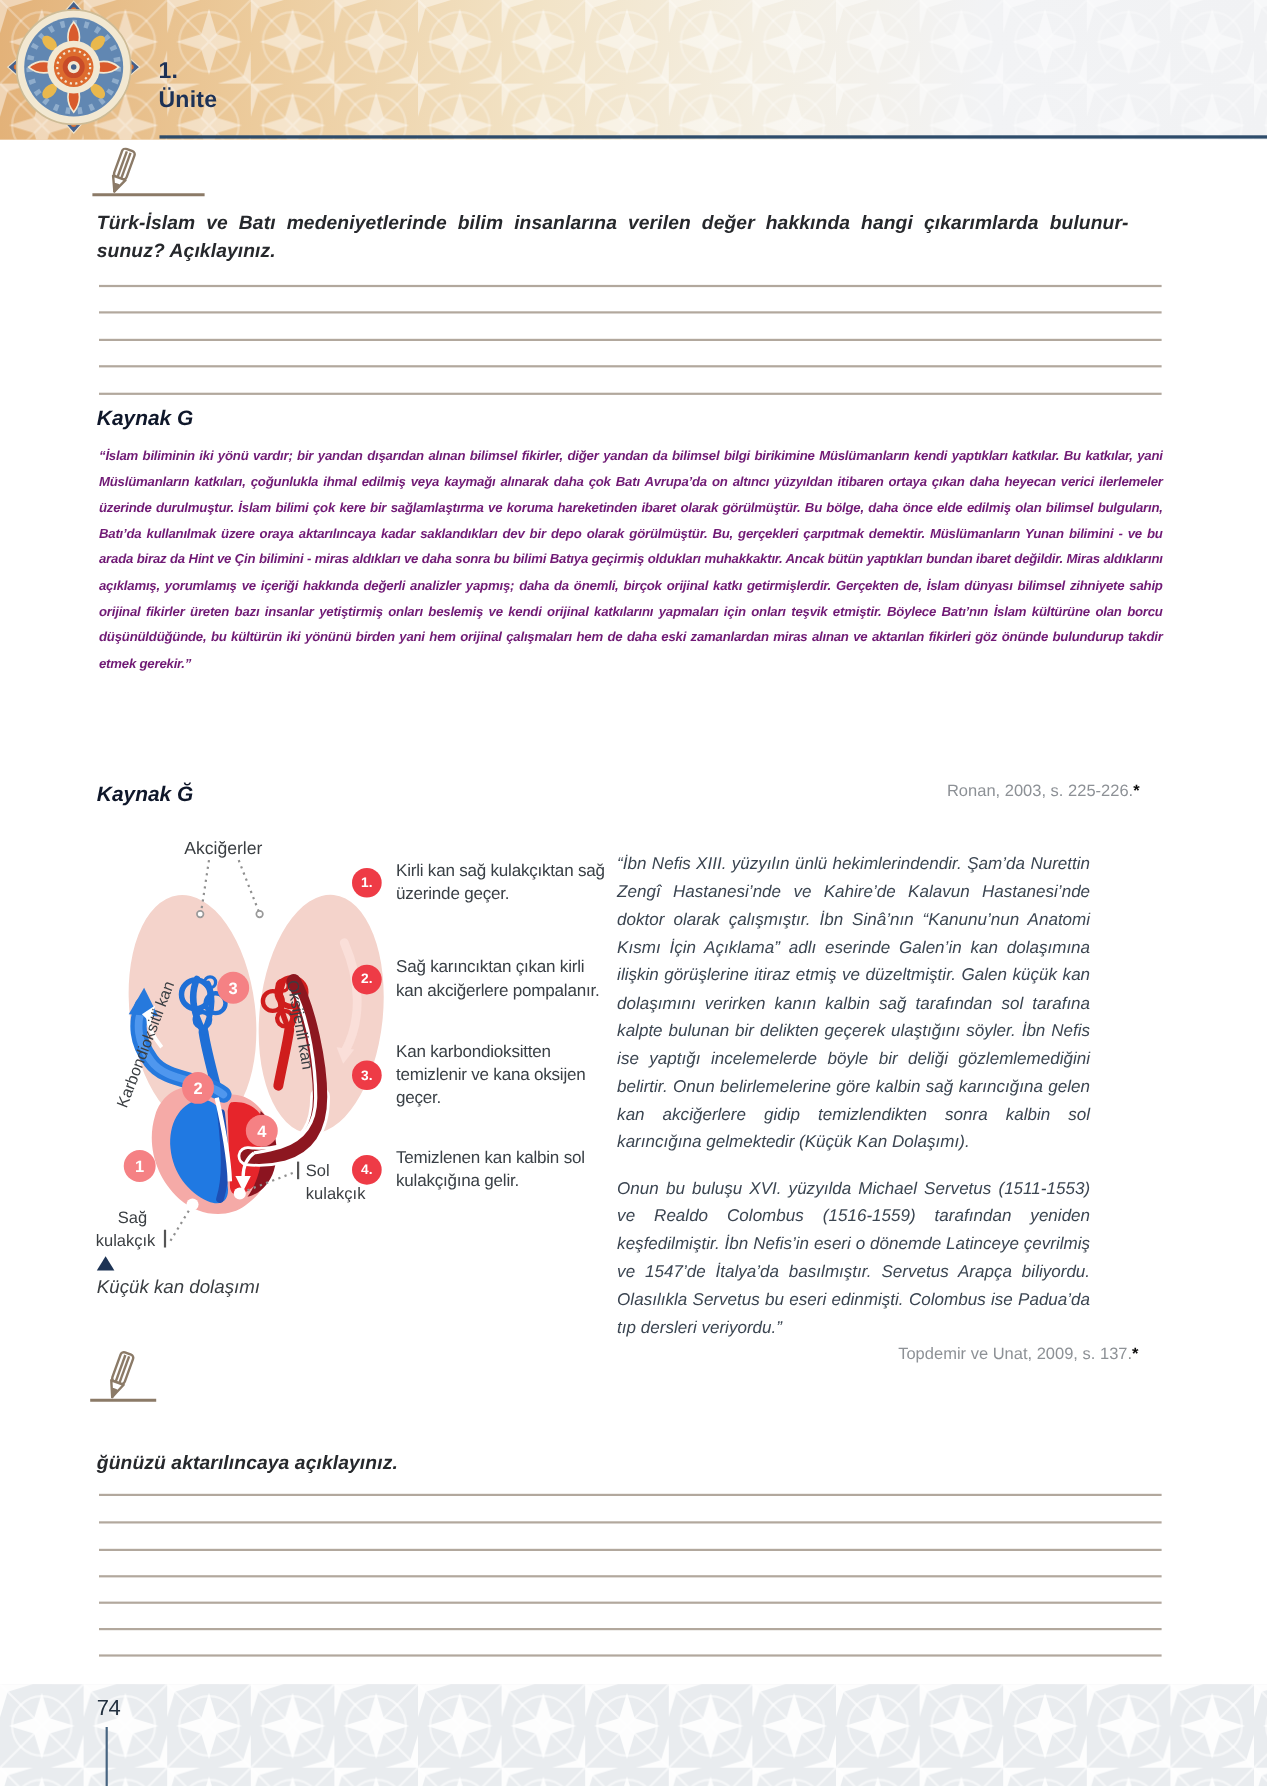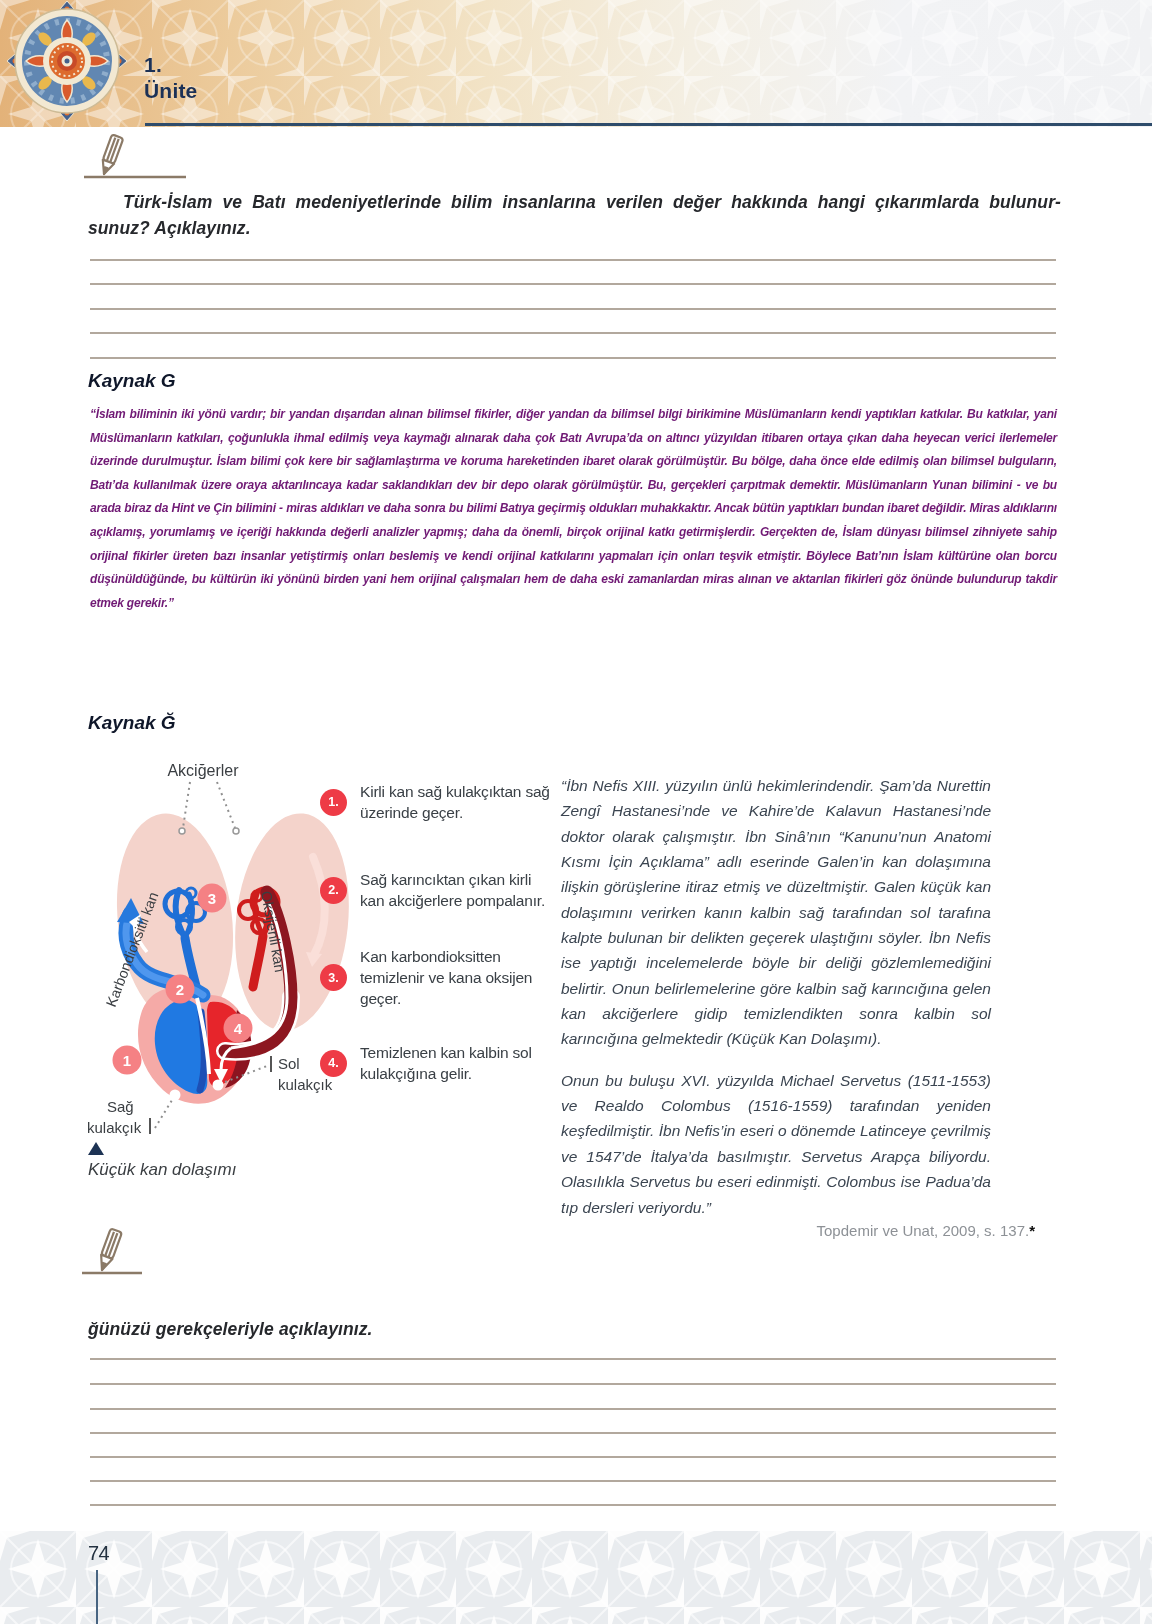--- a/index.html
+++ b/index.html
@@ -117,31 +117,32 @@
     <line x1="2" y1="43" x2="104" y2="43" stroke="#8b7a67" stroke-width="2.6"></line>
     <g transform="rotate(20 22 40)" fill="#ffffff" stroke="#8b7a67" stroke-width="2.2" stroke-linejoin="round">
       <rect x="16" y="0" width="12" height="27" rx="3"></rect>
       <path d="M16 27 L28 27 L22 40 Z"></path>
       <path d="M20.5 33.5 L23.5 33.5 L22 40 Z" fill="#8b7a67"></path>
       <line x1="20.2" y1="2" x2="20.2" y2="27"></line>
       <line x1="23.8" y1="2" x2="23.8" y2="27"></line>
     </g>
   </svg>
 
-  <div class="abs q just" style="left:88px;top:192px;width:938px;margin-left:35px;">Türk-İslam ve Batı medeniyetlerinde bilim insanlarına verilen değer hakkında hangi çıkarımlarda bulunur-</div>
+  <div class="abs q just" style="left:88px;top:192px;width:938px;">Türk-İslam ve Batı medeniyetlerinde bilim insanlarına verilen değer hakkında hangi çıkarımlarda bulunur-</div>
   <div class="abs q" style="left:88px;top:218px;text-align:right;">sunuz? Açıklayınız.</div>
 
   <div class="abs aline" style="left:90px;top:259px;width:966px;"></div>
   <div class="abs aline" style="left:90px;top:283px;width:966px;"></div>
   <div class="abs aline" style="left:90px;top:308px;width:966px;"></div>
   <div class="abs aline" style="left:90px;top:332px;width:966px;"></div>
   <div class="abs aline" style="left:90px;top:357px;width:966px;"></div>
 
   <div class="abs ktitle" style="left:88px;top:370px;">Kaynak G</div>
   <div class="abs kquote" style="left:90px;top:403px;width:967px;">“İslam biliminin iki yönü vardır; bir yandan dışarıdan alınan bilimsel fikirler, diğer yandan da bilimsel bilgi birikimine Müslümanların kendi yaptıkları katkılar. Bu katkılar, yani Müslümanların katkıları, çoğunlukla ihmal edilmiş veya kaymağı alınarak daha çok Batı Avrupa’da on altıncı yüzyıldan itibaren ortaya çıkan daha heyecan verici ilerlemeler üzerinde durulmuştur. İslam bilimi çok kere bir sağlamlaştırma ve koruma hareketinden ibaret olarak görülmüştür. Bu bölge, daha önce elde edilmiş olan bilimsel bulguların, Batı’da kullanılmak üzere oraya aktarılıncaya kadar saklandıkları dev bir depo olarak görülmüştür. Bu, gerçekleri çarpıtmak demektir. Müslümanların Yunan bilimini - ve bu arada biraz da Hint ve Çin bilimini - miras aldıkları ve daha sonra bu bilimi Batıya geçirmiş oldukları muhakkaktır. Ancak bütün yaptıkları bundan ibaret değildir. Miras aldıklarını açıklamış, yorumlamış ve içeriği hakkında değerli analizler yapmış; daha da önemli, birçok orijinal katkı getirmişlerdir. Gerçekten de, İslam dünyası bilimsel zihniyete sahip orijinal fikirler üreten bazı insanlar yetiştirmiş onları beslemiş ve kendi orijinal katkılarını yapmaları için onları teşvik etmiştir. Böylece Batı’nın İslam kültürüne olan borcu düşünüldüğünde, bu kültürün iki yönünü birden yani hem orijinal çalışmaları hem de daha eski zamanlardan miras alınan ve aktarılan fikirleri göz önünde bulundurup takdir etmek gerekir.”</div>
+  <div class="abs cite" style="left:90px;top:711px;width:946px;"><span>Ronan, 2003, s. 225-226.</span><span class="mark">*</span></div>
 
   <div class="abs ktitle" style="left:88px;top:712px;">Kaynak Ğ</div>
 
   <svg class="abs" style="left:85px;top:752px;" width="365" height="430" viewBox="0 0 365 430">
 
     <ellipse cx="90" cy="168" rx="57" ry="107" transform="rotate(-7 90 168)" fill="#f4d3cb"></ellipse>
     <ellipse cx="207" cy="170" rx="56" ry="109" transform="rotate(6 207 170)" fill="#f4d3cb"></ellipse>
 
     <path d="M228 105 C243 140 244 175 229 203" stroke="#fadfd9" stroke-width="8" fill="none" stroke-linecap="round"></path>
     <path d="M221 200 L237 202 L227 215 Z" fill="#fadfd9"></path>
@@ -252,21 +253,21 @@
     <line x1="2" y1="47" x2="62" y2="47" stroke="#8b7a67" stroke-width="2.6"></line>
     <g transform="rotate(20 22 44)" fill="#ffffff" stroke="#8b7a67" stroke-width="2.2" stroke-linejoin="round">
       <rect x="16" y="2" width="12" height="28" rx="3"></rect>
       <path d="M16 30 L28 30 L22 44 Z"></path>
       <path d="M20.5 37 L23.5 37 L22 44 Z" fill="#8b7a67"></path>
       <line x1="20.2" y1="4" x2="20.2" y2="30"></line>
       <line x1="23.8" y1="4" x2="23.8" y2="30"></line>
     </g>
   </svg>
 
-  <div class="abs q" style="left:88px;top:1319px;">ğünüzü gerekçeleriyle açıklayınız.</div>
+  <div class="abs q" style="left:88px;top:1319px;">ğünüzü aktarılıncaya açıklayınız.</div>
 
   <div class="abs aline" style="left:90px;top:1358px;width:966px;"></div>
   <div class="abs aline" style="left:90px;top:1383px;width:966px;"></div>
   <div class="abs aline" style="left:90px;top:1408px;width:966px;"></div>
   <div class="abs aline" style="left:90px;top:1432px;width:966px;"></div>
   <div class="abs aline" style="left:90px;top:1456px;width:966px;"></div>
   <div class="abs aline" style="left:90px;top:1480px;width:966px;"></div>
   <div class="abs aline" style="left:90px;top:1504px;width:966px;"></div>
 
   <div class="abs foot">

